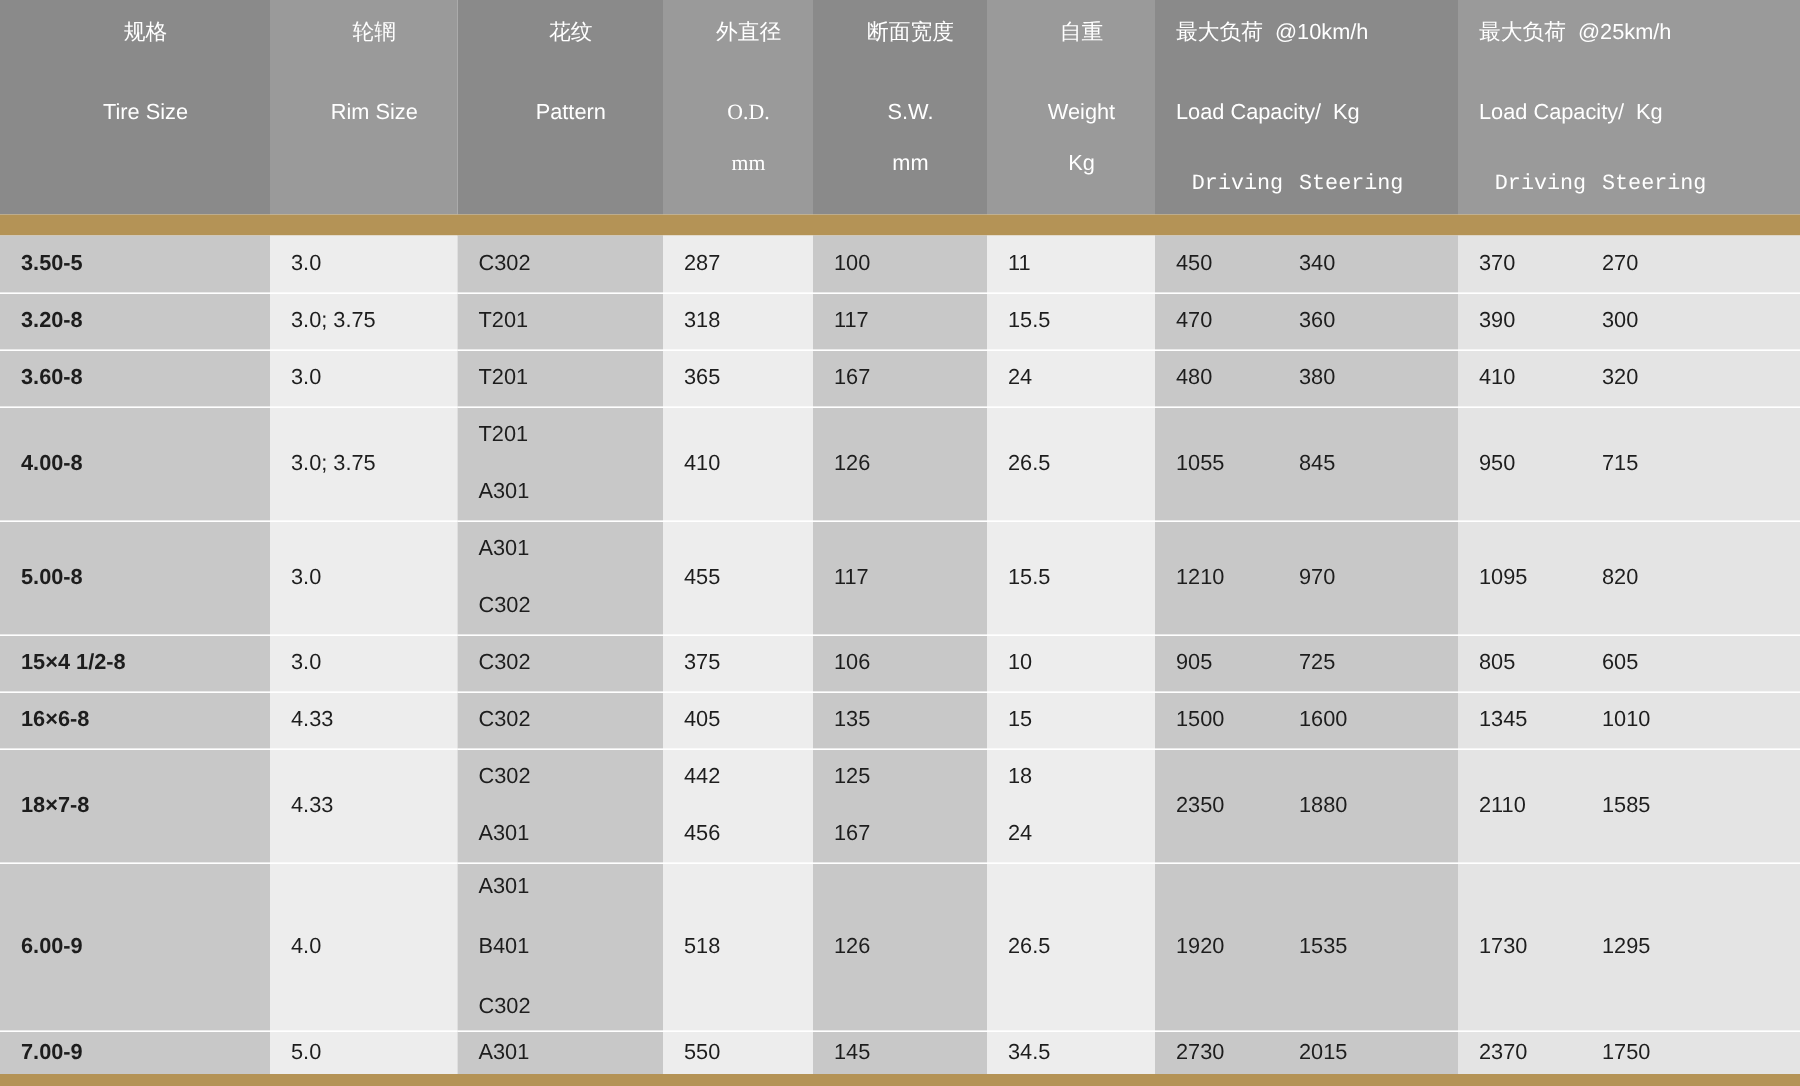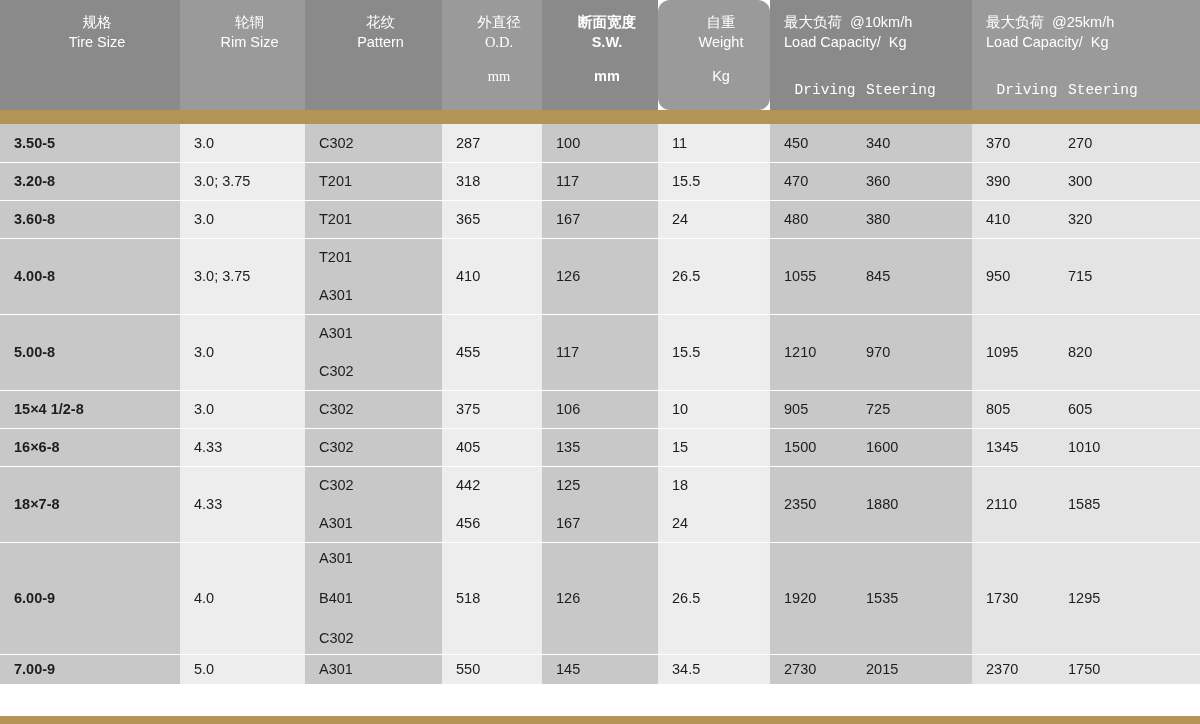--- a/index.html
+++ b/index.html
@@ -25,32 +25,32 @@
   
   thead th {
     padding: 12px 0 10px 14px;
     vertical-align: top;
     text-align: center;
     font-weight: normal;
     color: #ffffff;
     height: 90px;
   }
   .h-cn { font-size: 14.5px; line-height: 20px; display:block; }
-  .h-en { font-size: 14.5px; line-height: 20px; display:block; }
+  .h-en { font-size: 14.5px; line-height: 20px; display:block;margin-top:33px; }
   .h-unit { font-size: 14.5px; line-height: 20px; display:block; margin-top: 14px; }
   .h-sub-row { display:flex; margin-top: 28px; font-family: Liberation Mono, monospace; }
   .h-sub-row > span { font-size: 14.5px; line-height: 20px; }
   .h-title-row { display: flex; gap: 8px; }
 
   .bgA { background: #8a8a8a; }
   .bgB { background: #9a9a9a; }
   .bgC { background: #8a8a8a; }
   .bgD { background: #9a9a9a; font-family: Liberation Serif, serif; }
-  .bgE { background: #8a8a8a; font-weight: bold; }
-  .bgF { background: #9a9a9a; border-radius: 12px; }
+  .bgE { background: #8a8a8a; }
+  .bgF { background: #9a9a9a; }
   .bgG { background: #8a8a8a; }
   .bgH { background: #9a9a9a; }
 
   
   .gold-band {
     height: 14px;
     background: #b49356;
     width: 1200px;
   }
   .gold-bottom {

